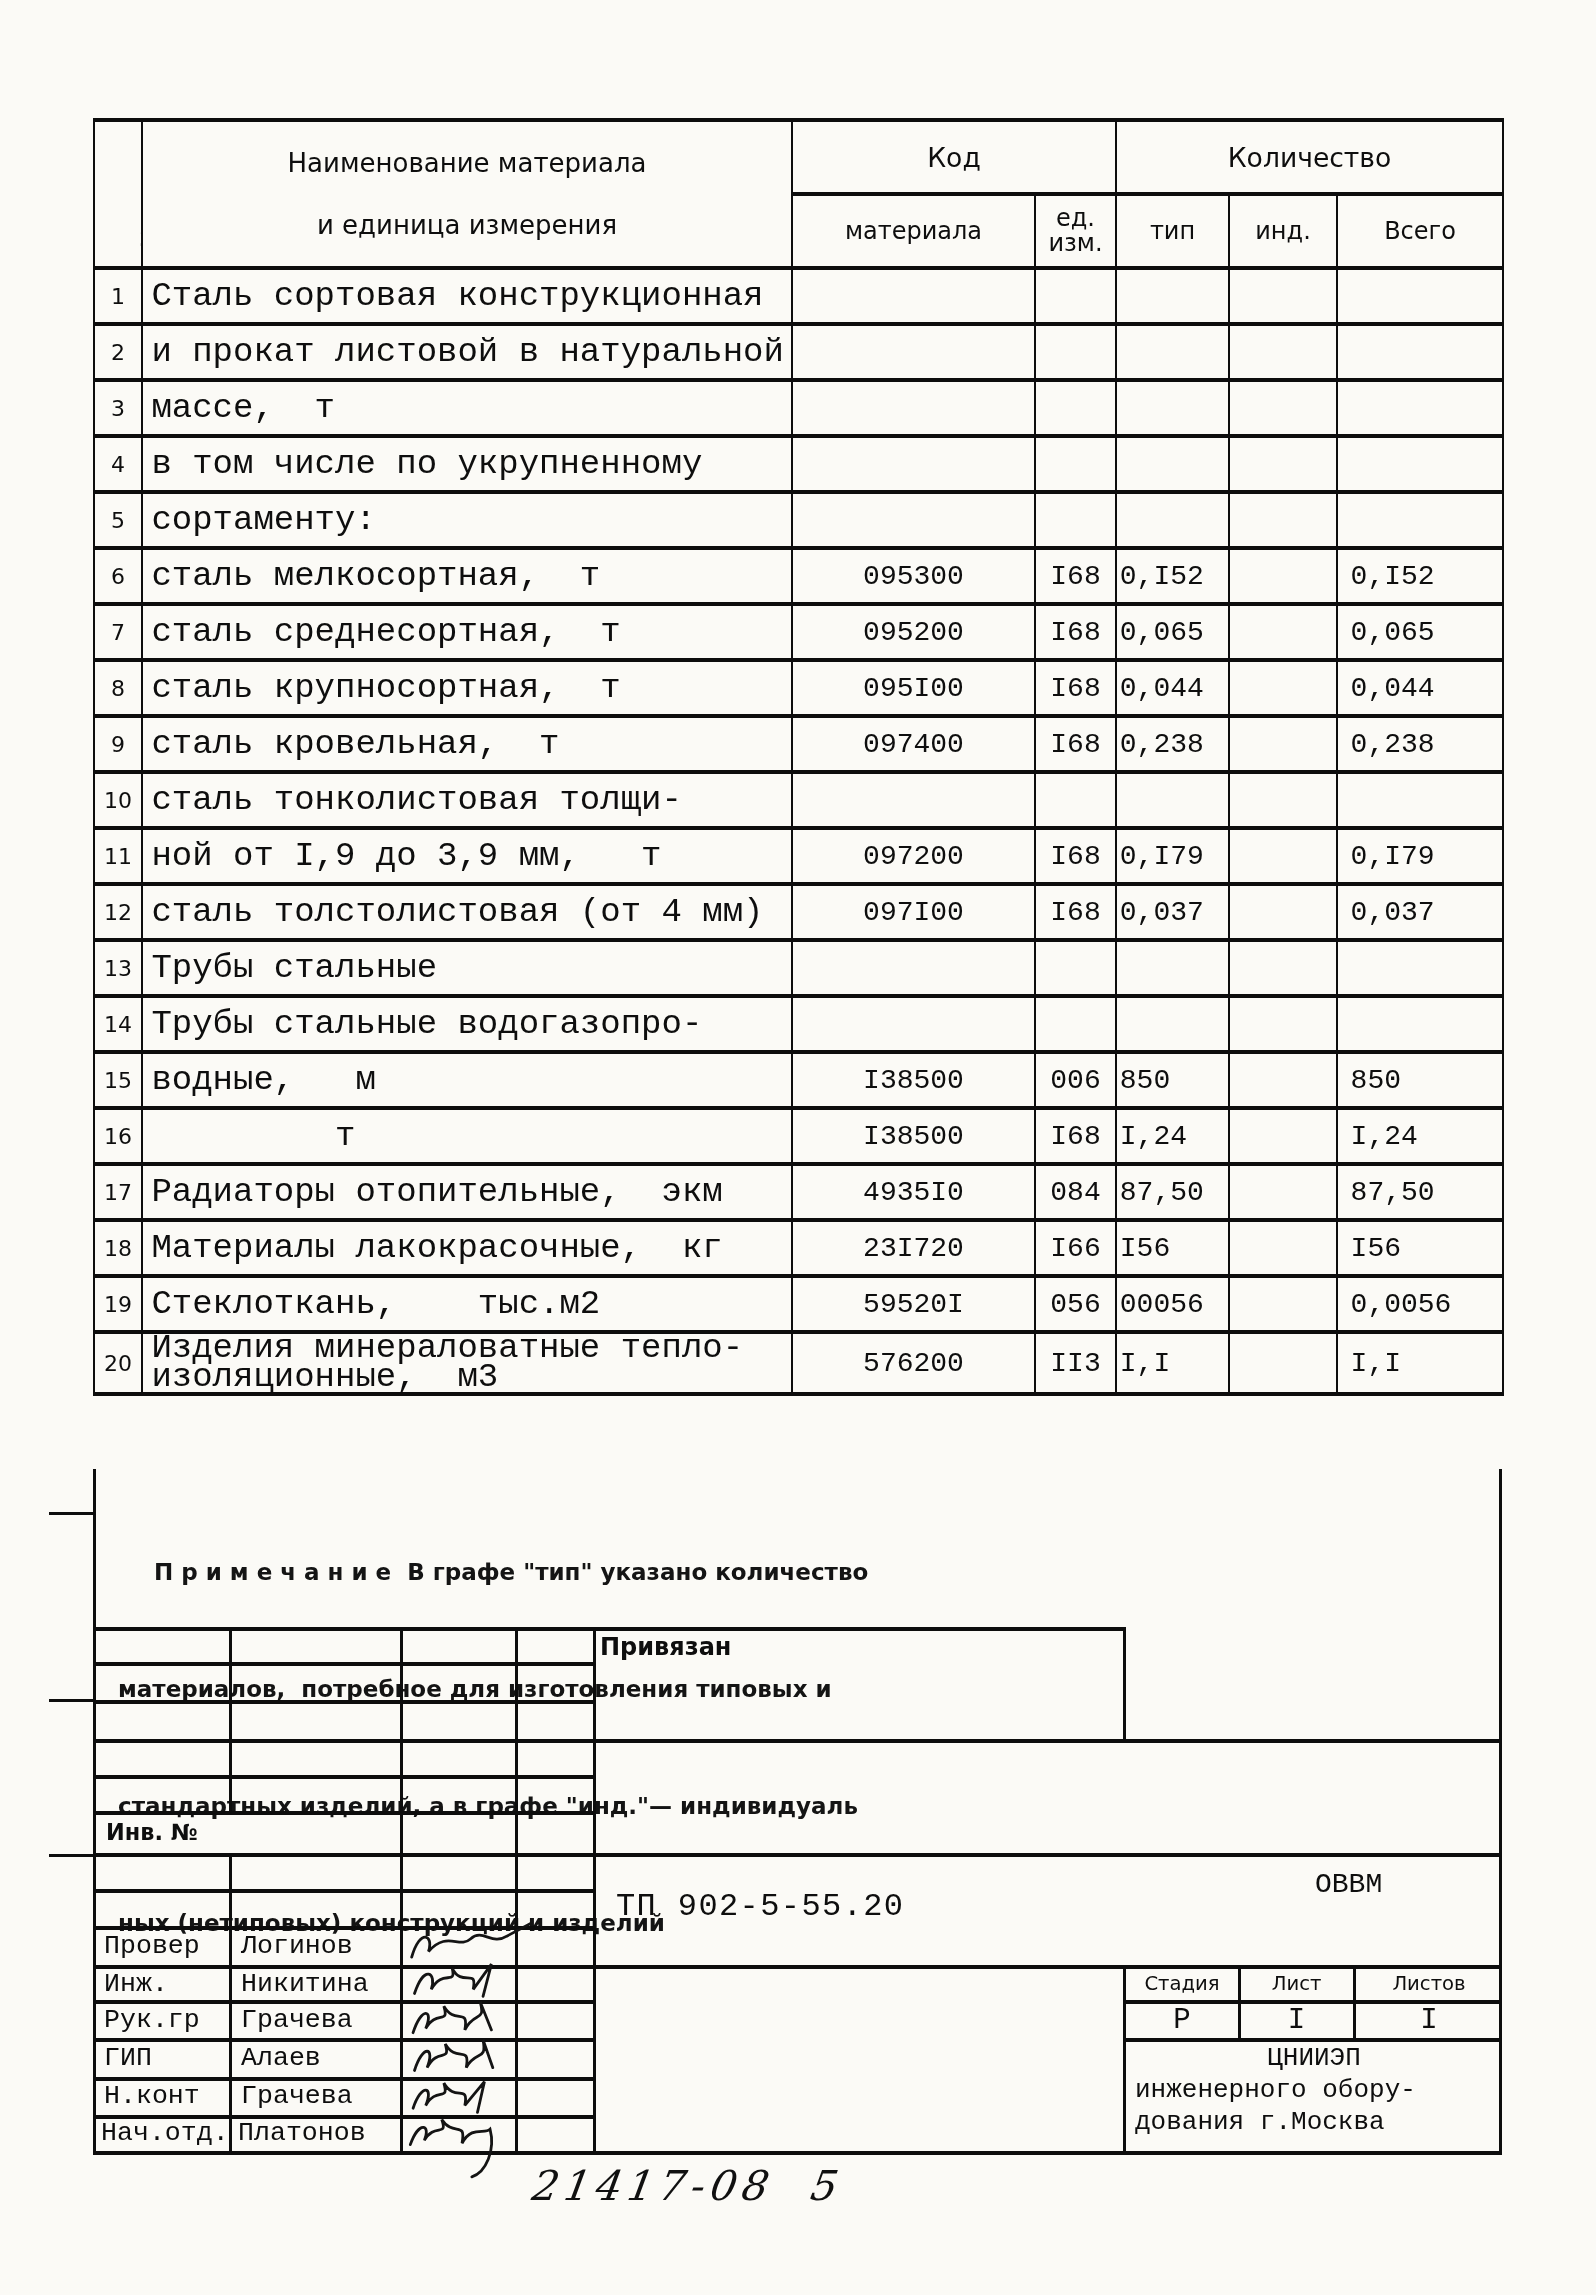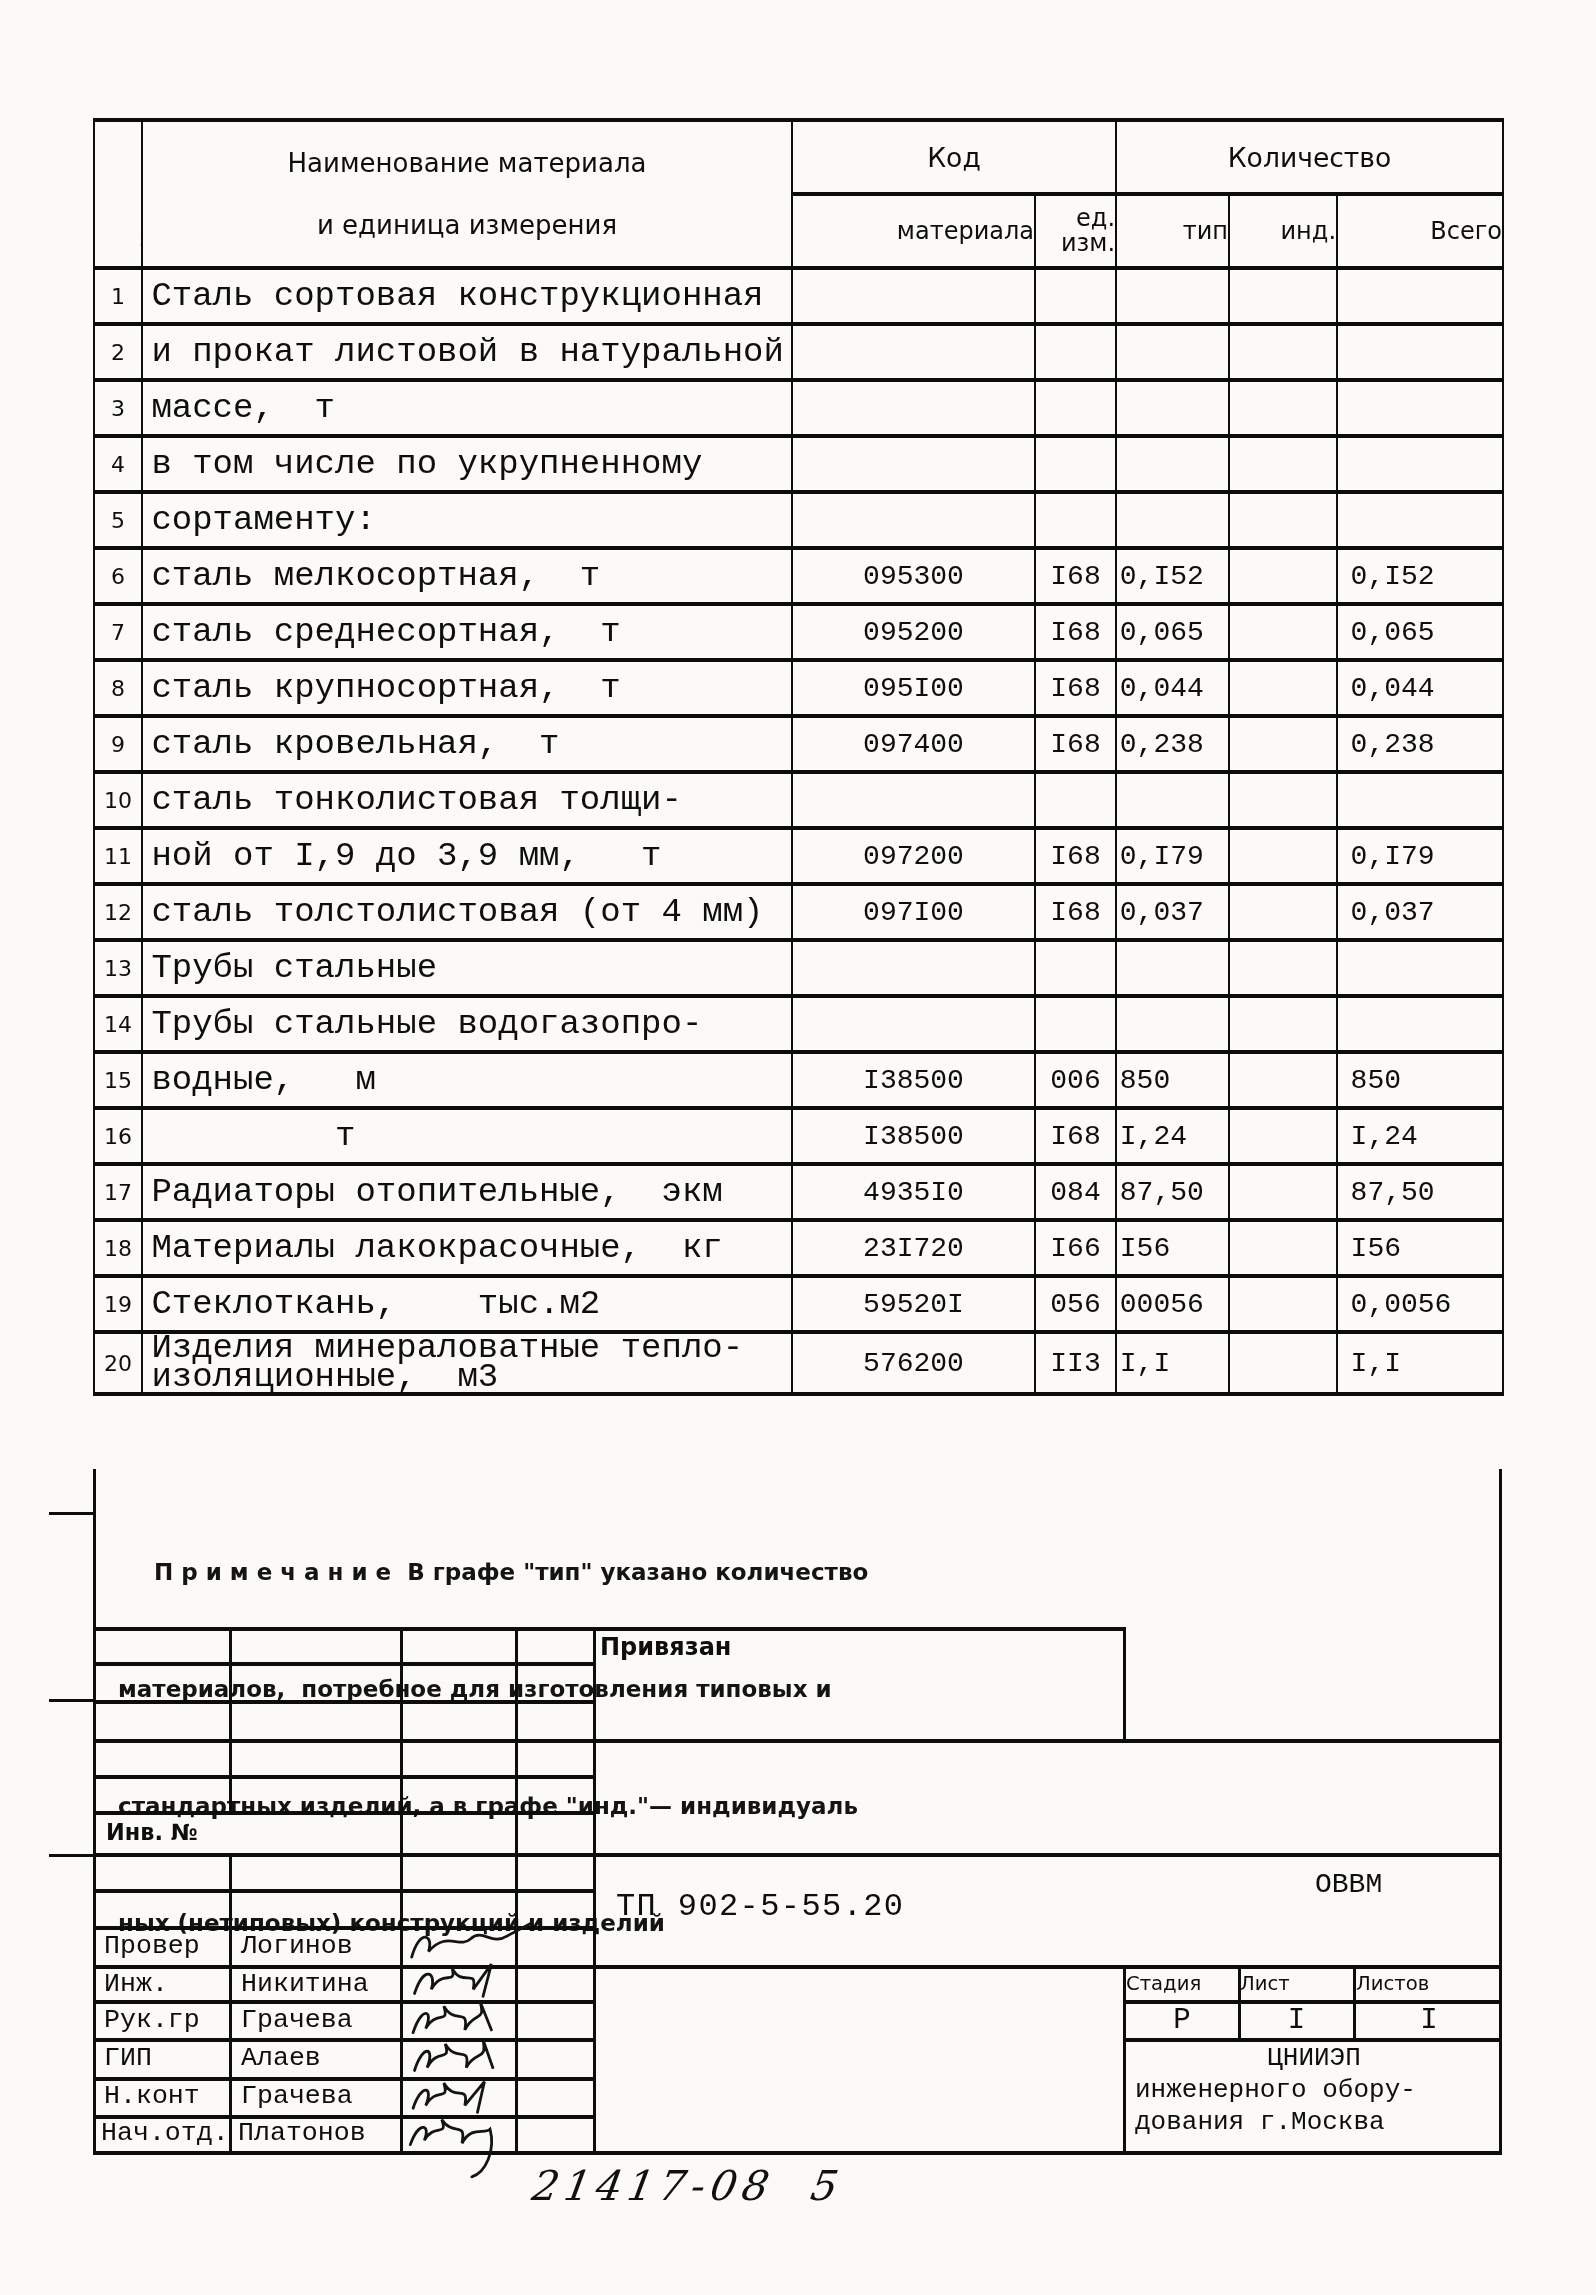--- a/index.html
+++ b/index.html
@@ -17,21 +17,21 @@
     border-collapse:collapse;table-layout:fixed;
     background:transparent;
   }
   #mat-table td{
     border:2.8px solid #0d0d0d;
     border-top-width:4.2px;border-bottom-width:4.2px;
     padding:0;vertical-align:middle;
     overflow:hidden;
   }
   #mat-table tr.hdr1 td{height:70px;}
-  #mat-table tr.hdr2 td{height:70px;text-align:right;}
+  #mat-table tr.hdr2 td{height:70px;}
   #mat-table tr.body td{height:52px;}
   .hand{font-family:"DejaVu Sans",sans-serif;}
   .mono{font-family:"Liberation Mono","DejaVu Sans Mono",monospace;}
   .hnum{text-align:center;}
   .vtext{
     display:inline-block;transform:rotate(-90deg);
     font-family:"DejaVu Sans",sans-serif;font-size:21px;letter-spacing:1.4px;
     white-space:nowrap;
   }
   .hname{text-align:center;font-family:"DejaVu Sans",sans-serif;font-size:26px;}
@@ -55,21 +55,21 @@
   #note{
     position:absolute;left:118px;top:1475px;width:896px;
     font-family:"DejaVu Sans",sans-serif;font-weight:bold;
     font-size:23px;line-height:39px;color:#141414;white-space:pre-wrap;
   }
   #note .note-line:first-child{text-indent:36px;}
   
   .abs{position:absolute;white-space:pre;}
   .sig-role{font-family:"Liberation Mono","DejaVu Sans Mono",monospace;font-size:26.6px;}
   .sig-name{font-family:"Liberation Mono","DejaVu Sans Mono",monospace;font-size:26.6px;}
-  .stage-lbl{font-family:"DejaVu Sans",sans-serif;font-size:19.6px;text-align:left;}
+  .stage-lbl{font-family:"DejaVu Sans",sans-serif;font-size:19.6px;text-align:center;}
   .stage-val{font-family:"Liberation Mono","DejaVu Sans Mono",monospace;font-size:29px;text-align:center;}
   #handnum{
     font-family:"DejaVu Serif","Liberation Serif",serif;font-style:italic;
     font-size:41px;letter-spacing:5.6px;transform:skewX(-10deg);color:#101010;
   }
   svg.sig-overlay{position:absolute;left:0;top:0;pointer-events:none;}
 </style>
 </head>
 <body>
 

